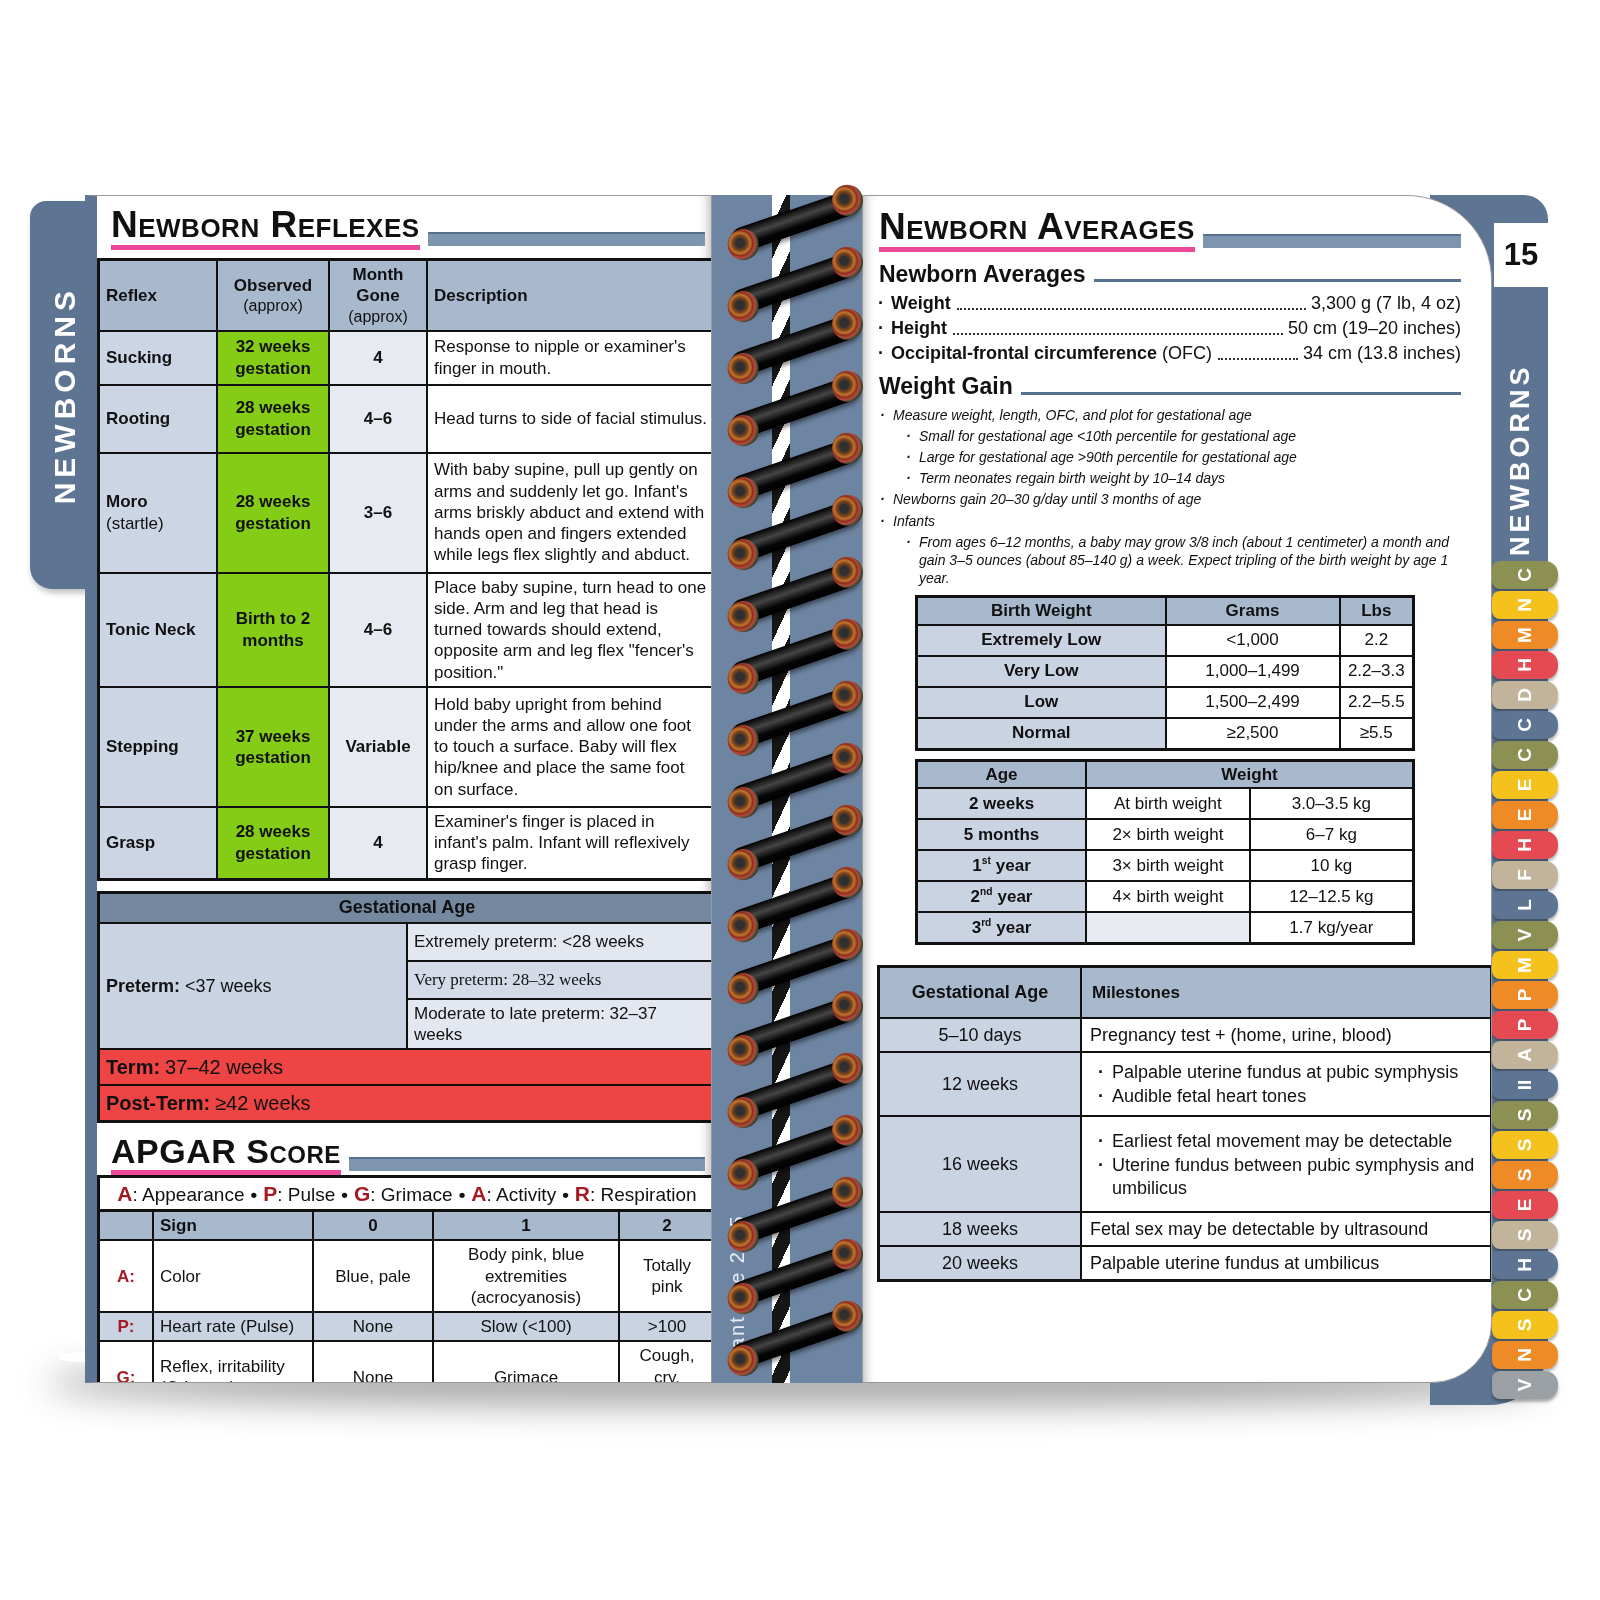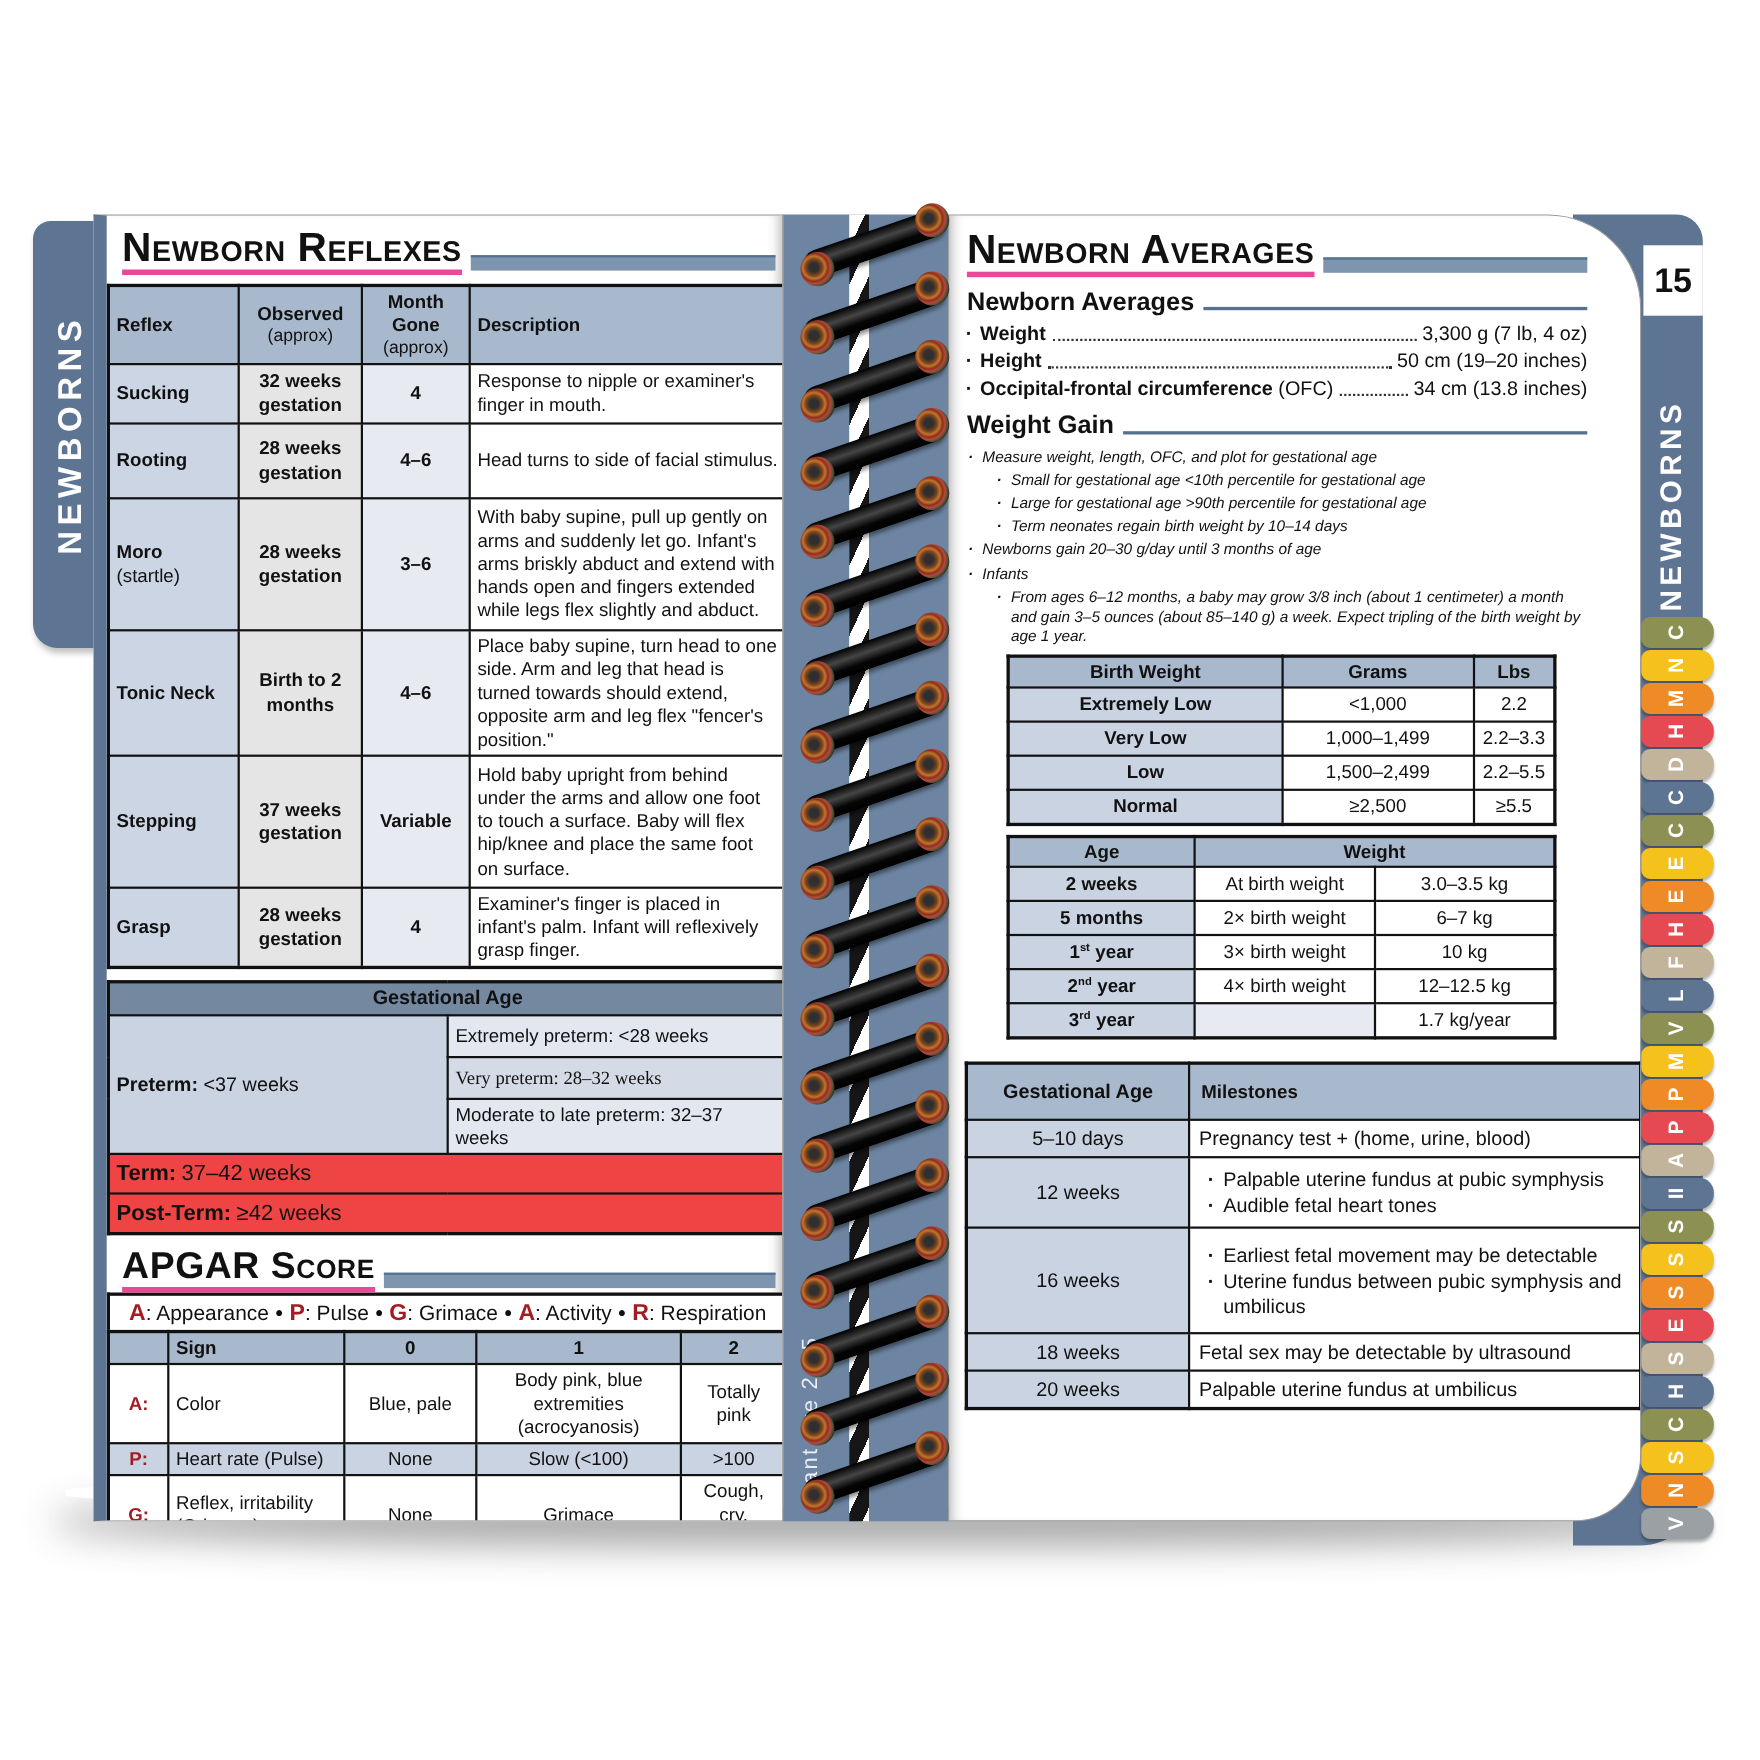--- a/index.html
+++ b/index.html
@@ -44,21 +44,21 @@
   .side-tab span{display:block;transform:rotate(-90deg);color:#fff;font-weight:bold;font-size:19px;}
 
   
   .page{position:absolute;top:0;background:#fff;border:1px solid #9a9a9a;z-index:3;box-sizing:border-box;}
   .left-page{left:55px;width:627px;height:1188px;border-left:12px solid #5d7593;
        box-shadow:inset -10px 0 12px -9px rgba(0,0,0,.35);}
   .right-page{left:832px;width:630px;height:1188px;border-radius:0 85px 60px 0;
        box-shadow:inset 10px 0 12px -9px rgba(0,0,0,.35);}
   .inner{position:absolute;inset:0;overflow:hidden;}
   .left-page .inner{padding:8px 6px 0 0;}
-  .right-page .inner{padding:10px 48px 0 14px;}
+  .right-page .inner{padding:10px 30px 0 14px;}
 
   
   .h1row{display:flex;align-items:flex-end;position:relative;margin:2px 0 8px 14px;height:44px;}
   .right-page .h1row{margin-left:2px;}
   .h1{font-variant:small-caps;font-weight:bold;font-size:37px;line-height:1;letter-spacing:.5px;
        border-bottom:5px solid #ec4899;padding-bottom:2px;}
   .h1tail{flex:1;height:12px;background:#7e95af;border-top:2px solid #54718e;margin:0 0 4px 8px;}
   .h2row{display:flex;align-items:flex-end;margin:10px 0 6px 2px;}
   .h2{font-weight:bold;font-size:23px;line-height:1.1;}
   .h2tail{flex:1;height:3px;background:#54718e;margin:0 0 5px 8px;}
@@ -68,21 +68,21 @@
   th,td{border:2px solid #111;padding:3px 6px;font-size:17px;line-height:1.25;vertical-align:middle;}
   table{border:3px solid #111;}
   .thead{background:#a9b9cd;font-weight:bold;}
   .cell-blue{background:#c9d3e2;}
   .cell-pale{background:#e7eaf1;}
   .center{text-align:center;}
 
   
   .reflex-table{width:620px;}
   .reflex-table .c-name{width:104px;background:#ccd5e3;font-weight:bold;}
-  .reflex-table .c-obs{width:98px;background:#e5e5e5;font-weight:bold;text-align:center;}
+  .reflex-table .c-obs{width:98px;background:#84cc16;font-weight:bold;text-align:center;}
   .reflex-table .c-mon{width:84px;background:#e7eaf1;font-weight:bold;text-align:center;}
   .reflex-table .c-desc{background:#fff;}
   .reflex-table .th-sub{font-weight:normal;font-size:16px;}
   .name-note{display:block;font-weight:normal;}
   .name-note:empty{display:none;}
   .reflex-table tbody tr:nth-child(1){height:54px;}
   .reflex-table tbody tr:nth-child(2){height:68px;}
   .reflex-table tbody tr:nth-child(3){height:120px;}
   .reflex-table tbody tr:nth-child(4){height:108px;}
   .reflex-table tbody tr:nth-child(5){height:120px;}

